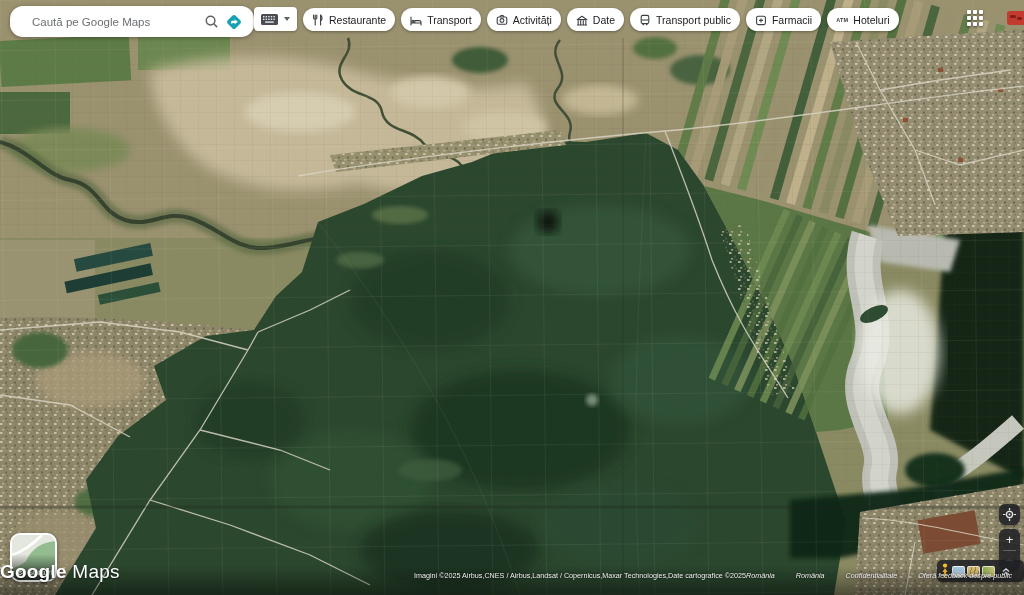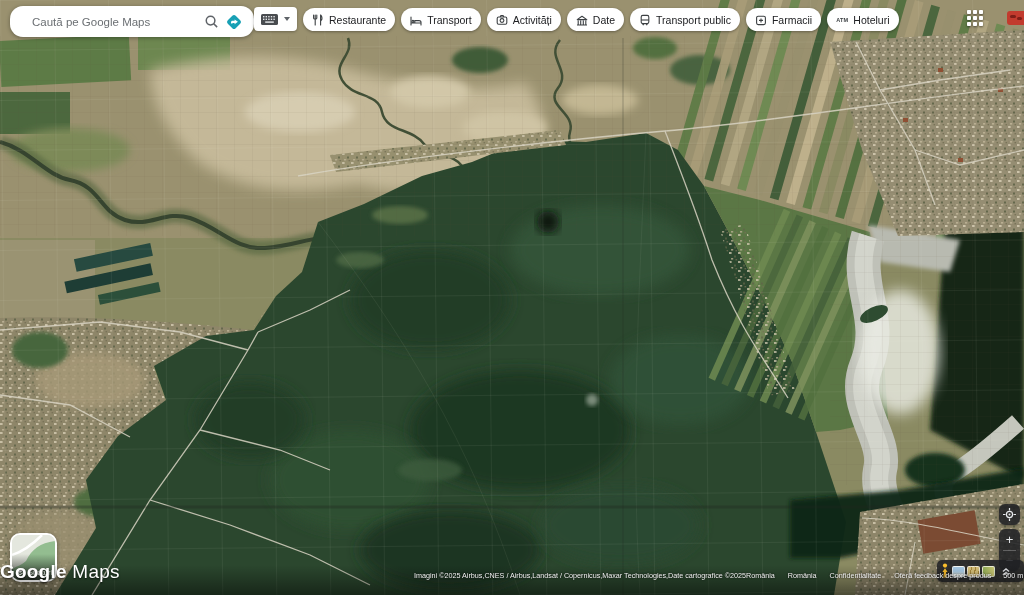--- a/index.html
+++ b/index.html
@@ -61,21 +61,21 @@
   .thumb3{background:linear-gradient(100deg,#8fae56,#d6cf7a);}
   .chev{margin-left:2px;cursor:pointer;display:flex;}
 
   
   .bottom-fade{left:0;right:0;bottom:0;height:30px;background:linear-gradient(transparent,rgba(0,0,0,.45));pointer-events:none;}
   .watermark{left:0;right:0;bottom:12px;text-align:left;color:#fff;font-size:19px;
              text-shadow:0 1px 2px rgba(0,0,0,.7);pointer-events:none;letter-spacing:.3px;}
   .watermark .g{font-weight:bold;letter-spacing:.2px;}
   .attrib{left:414px;right:2px;bottom:15px;height:11px;display:flex;align-items:flex-end;
           color:#f2f2f2;font-size:7.2px;text-shadow:0 0 2px rgba(0,0,0,.9);white-space:nowrap;}
-  .attrib .links{display:flex;gap:13px;margin-left:auto;margin-right:12px;}
+  .attrib .links{display:flex;gap:21px;margin-left:auto;margin-right:12px;font-style:italic;}
   .attrib .links span{cursor:pointer;}
   .scalewrap{display:flex;align-items:flex-end;gap:4px;}
   .scalebar{width:64px;height:5px;border:1px solid #fff;border-top:none;box-sizing:border-box;}
 </style>
 </head>
 <body>
 
 <div class="stage">
 
   <svg class="map-svg" viewBox="0 0 1024 595">
@@ -396,21 +396,21 @@
     <span class="g">Google</span>
     <span>Maps</span>
   </div>
 
   <div class="abs attrib">
     <span>Imagini ©2025 Airbus,CNES / Airbus,Landsat / Copernicus,Maxar Technologies,Date cartografice ©2025</span>
     <span class="links">
       <span>România</span>
       <span>România</span>
       <span>Confidențialitate</span>
-      <span>Oferă feedback despre produs</span>
+      <span>Oferă feedback despre public</span>
     </span>
     <span class="scalewrap">
       <span>500 m</span>
       <span class="scalebar"></span>
     </span>
   </div>
 
 </div>
 
 </body></html>

